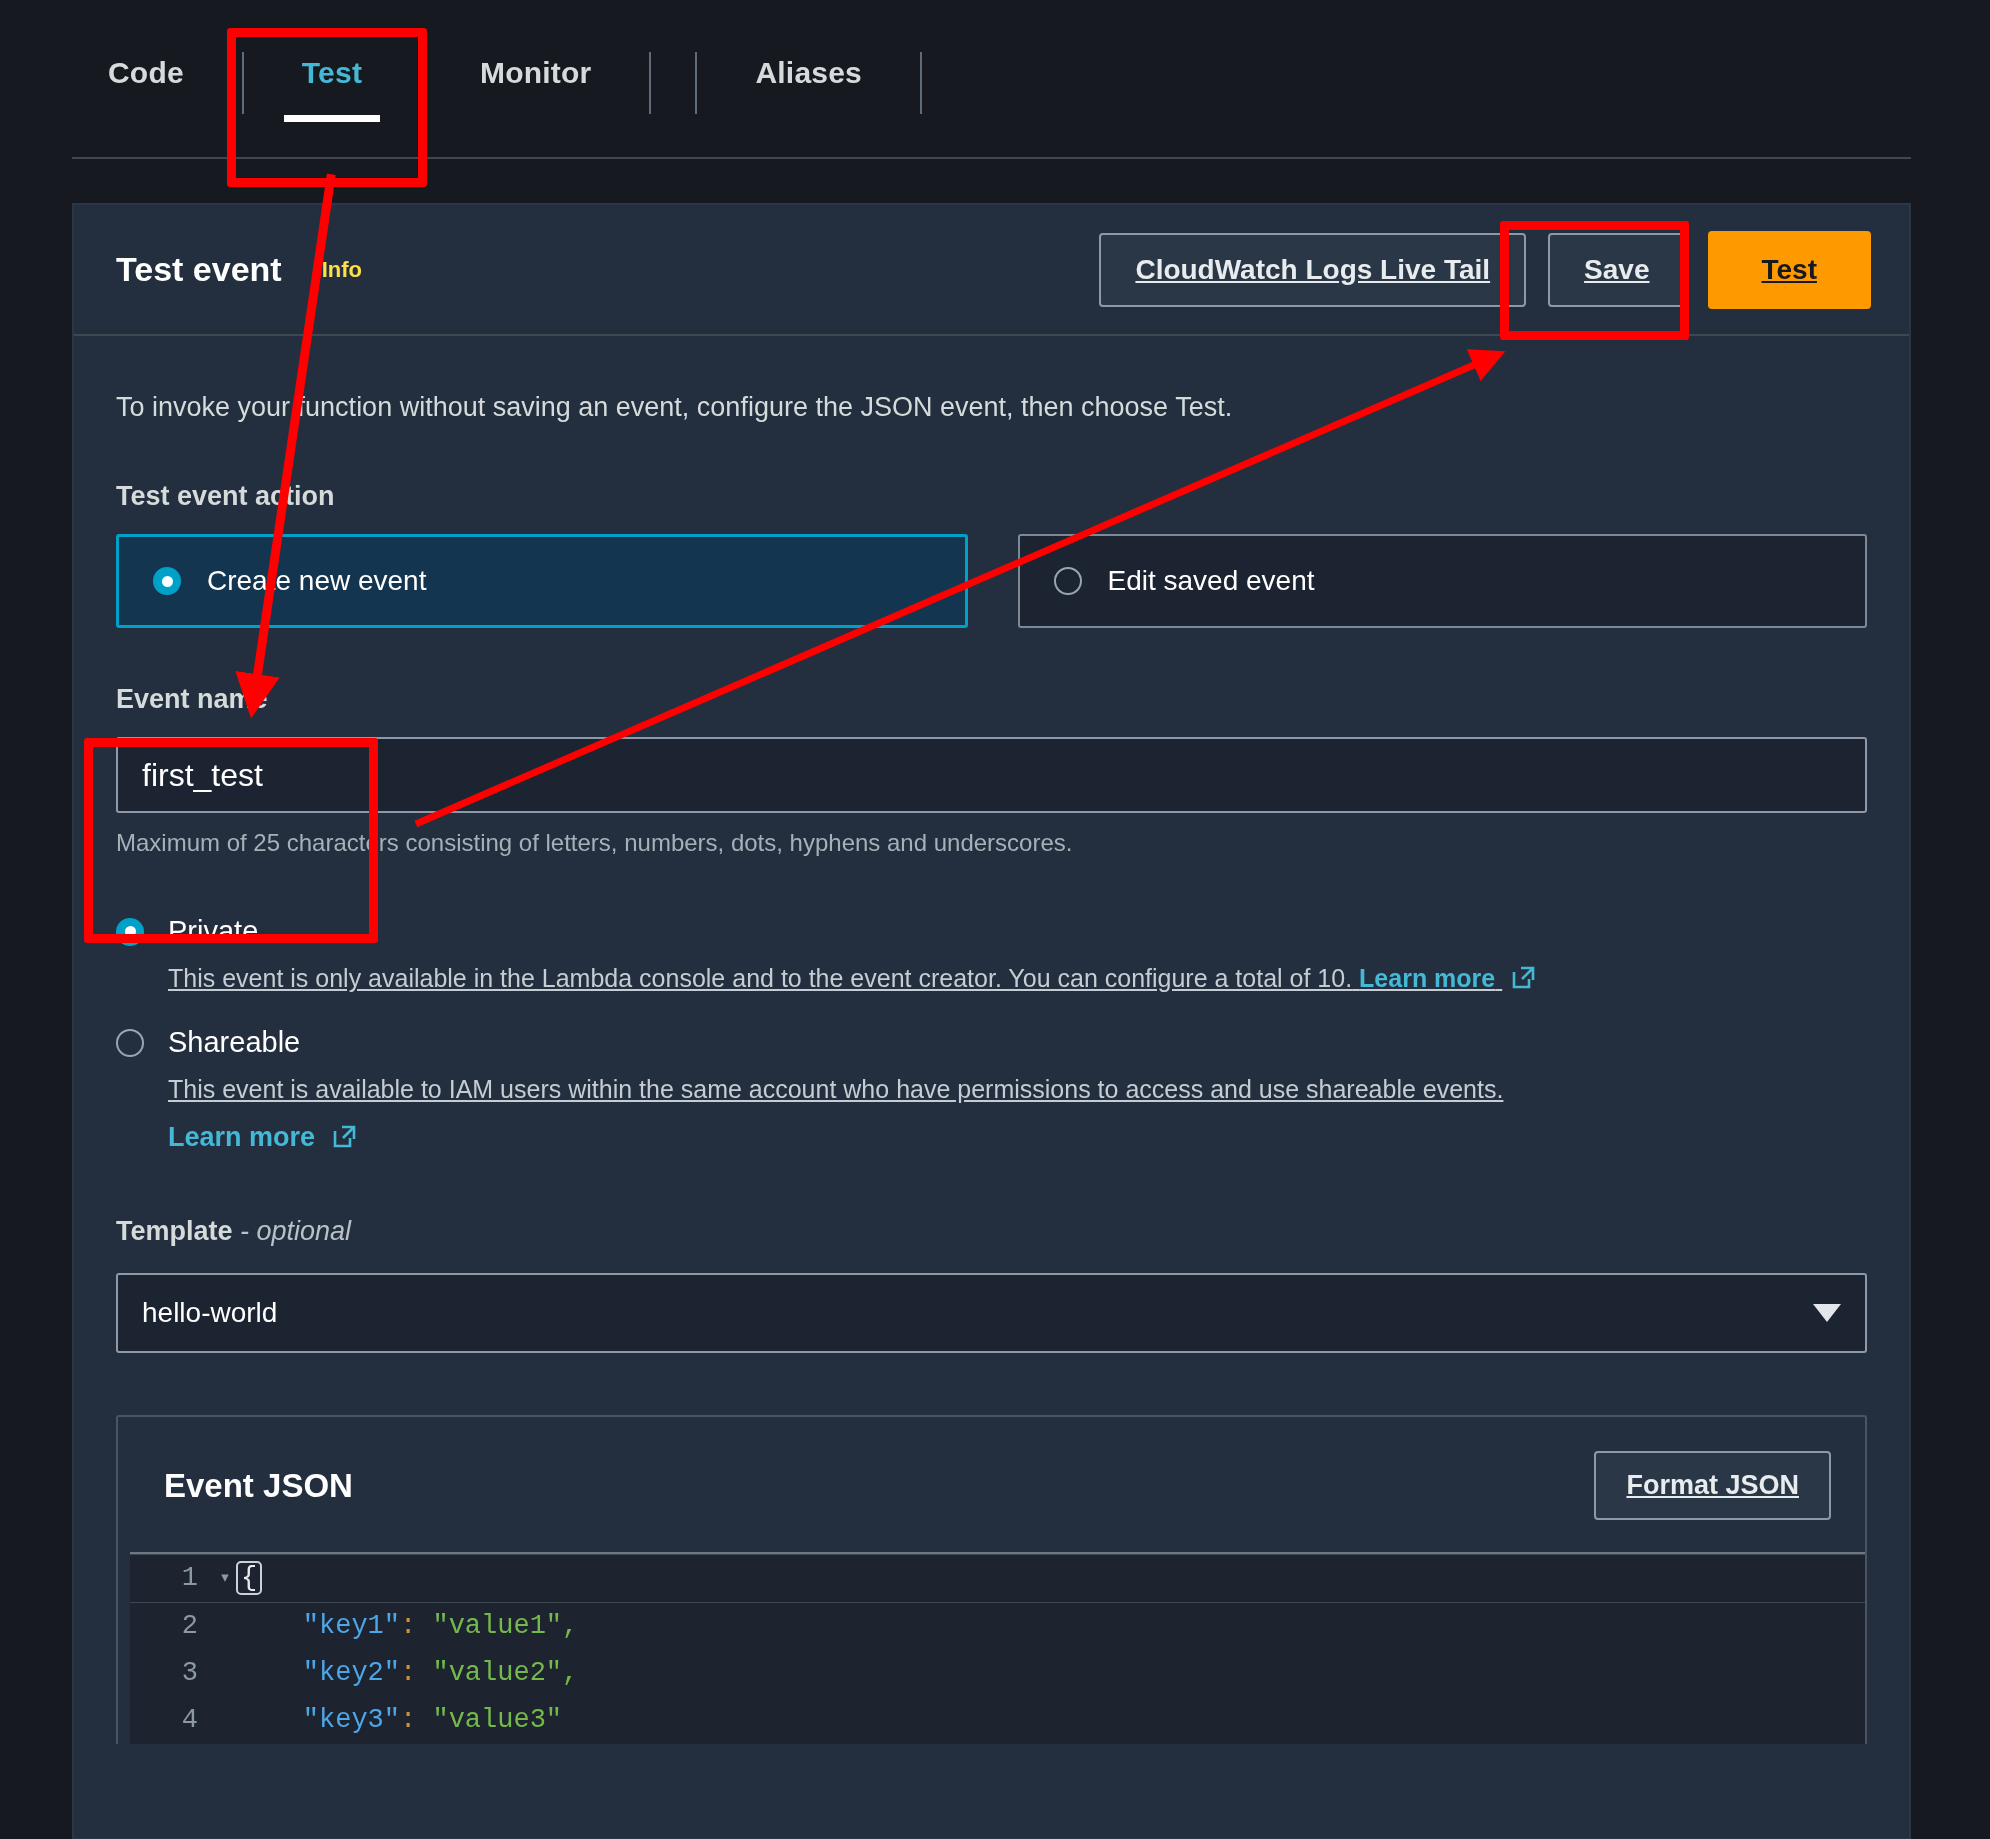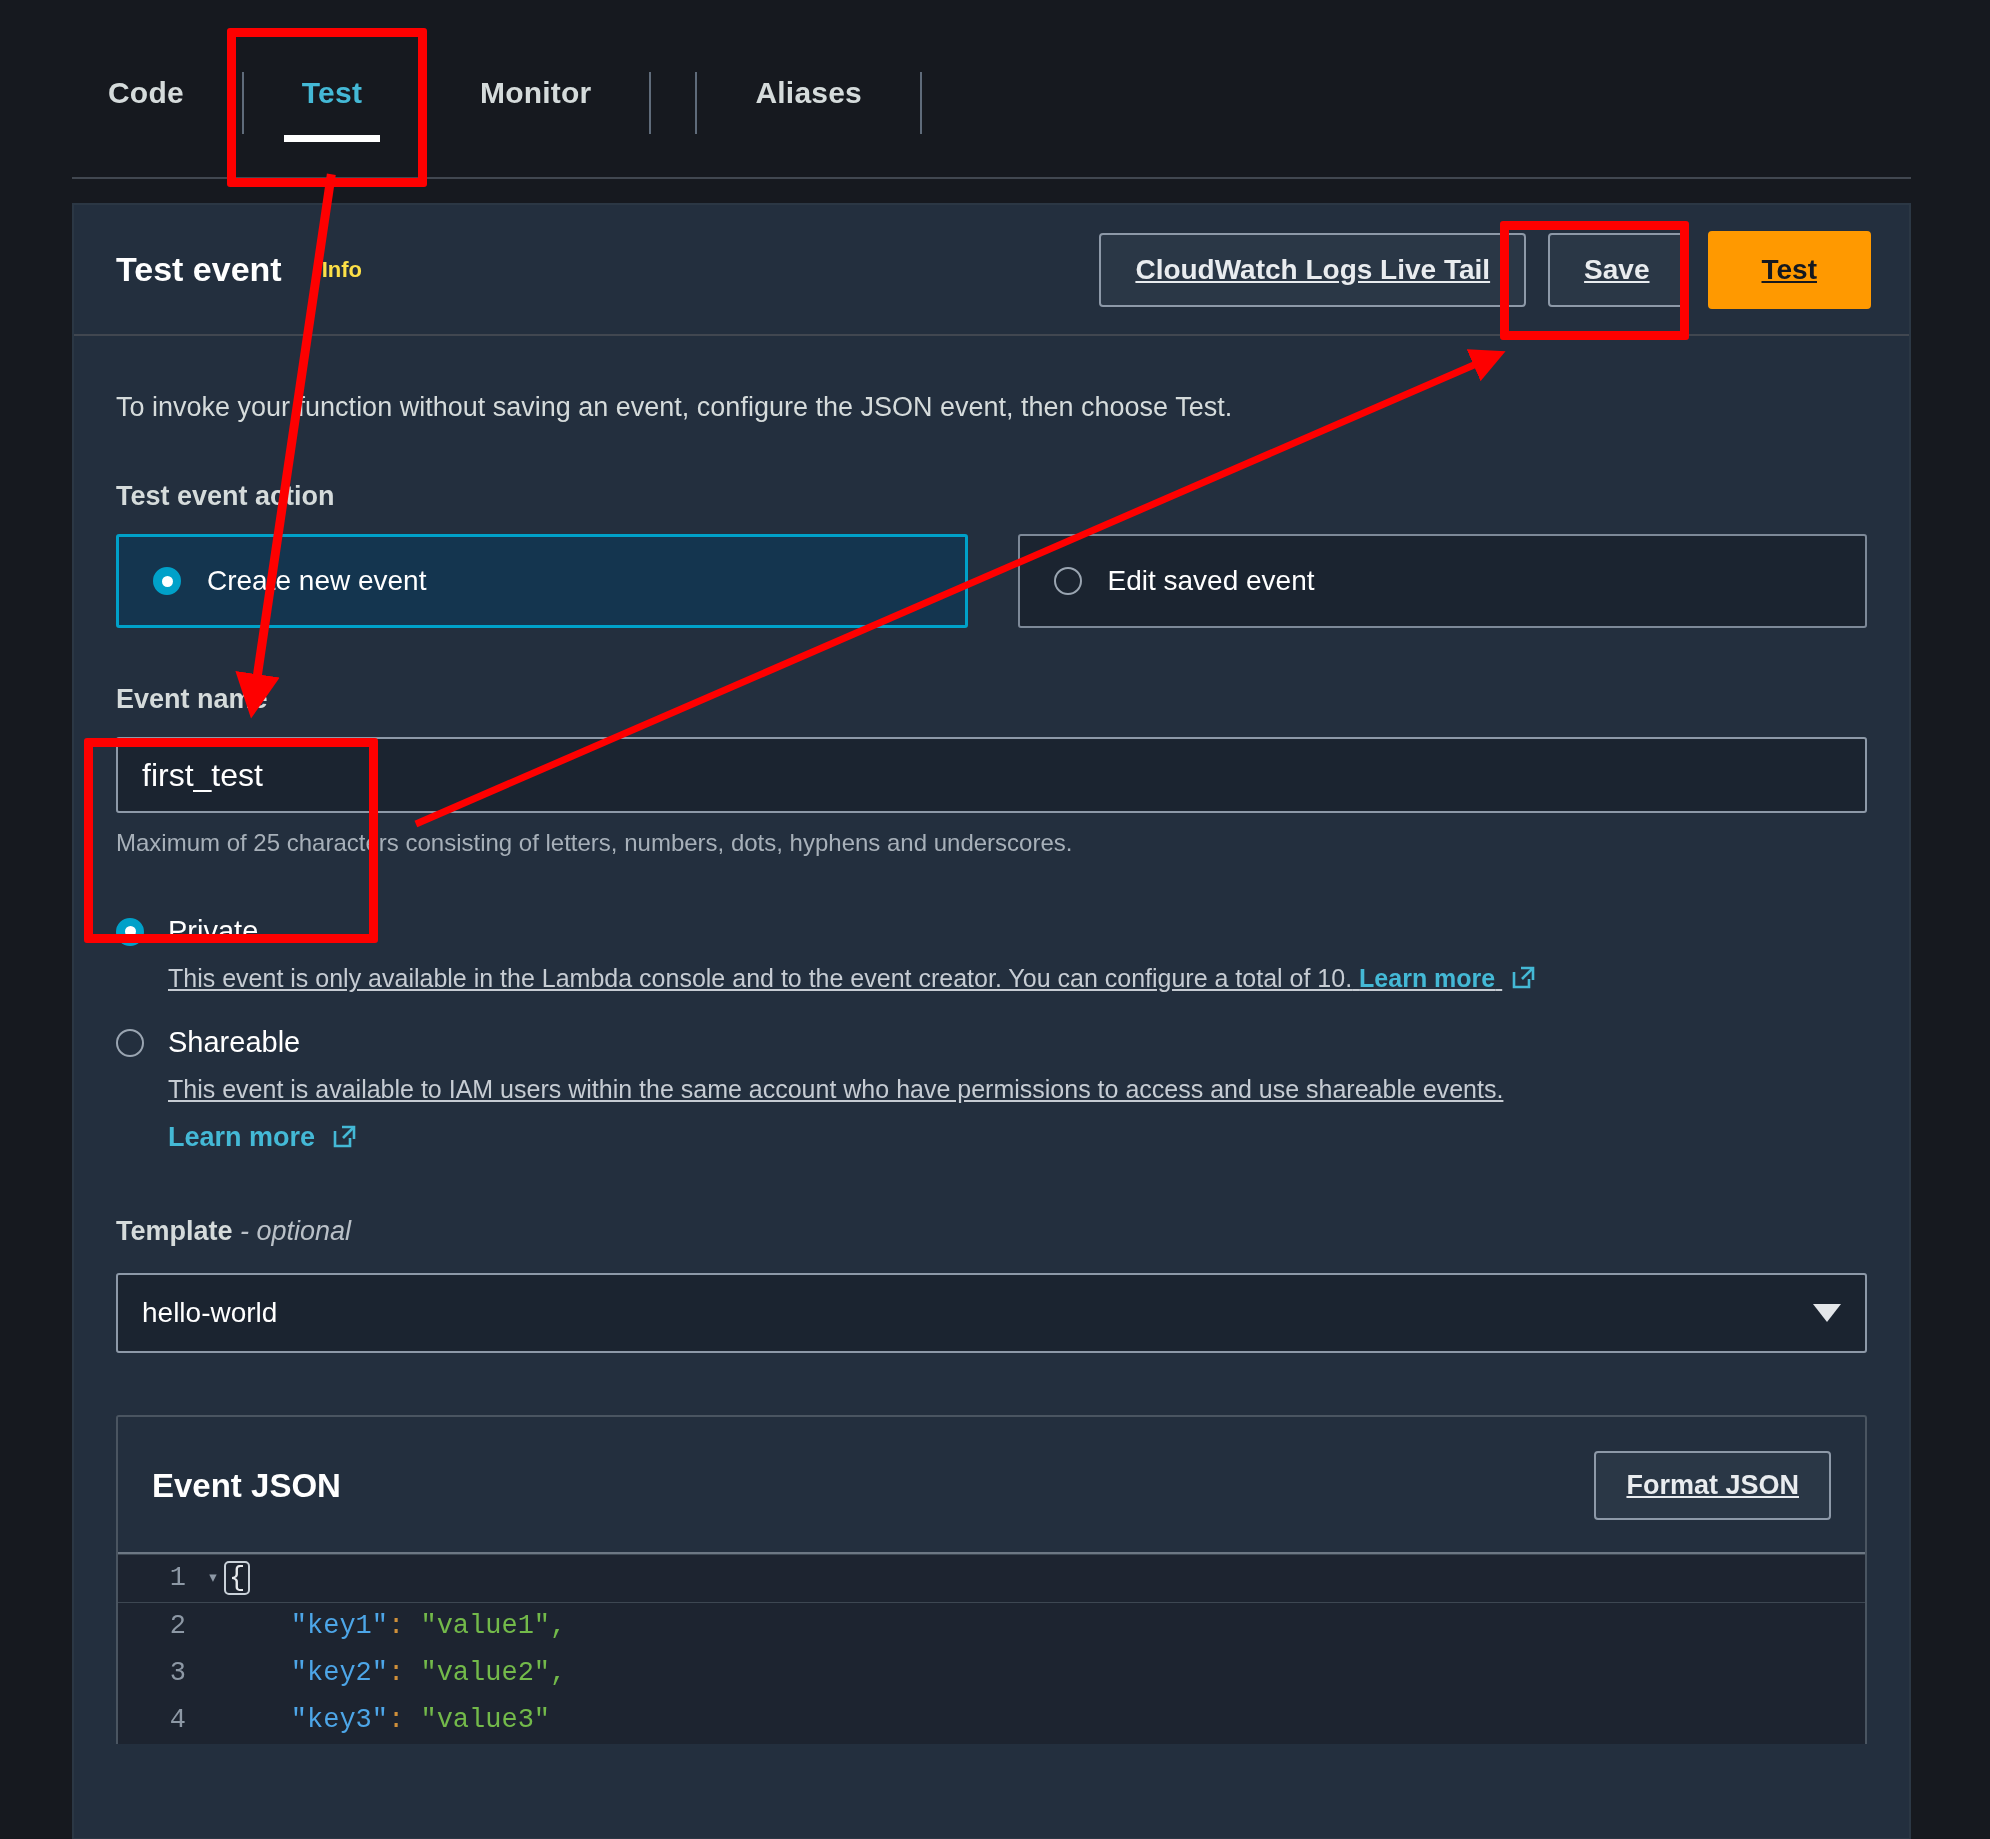--- a/index.html
+++ b/index.html
@@ -16,21 +16,21 @@
     position: relative;
     width: 1990px;
     height: 1840px;
     background: #16191f;
   }
 
   
   .tabbar {
     position: absolute;
     left: 72px;
-    top: 48px;
+    top: 28px;
     width: 1839px;
     height: 131px;
     display: flex;
     align-items: flex-start;
     border-bottom: 2px solid #414750;
   }
   .tab {
     position: relative;
     padding: 28px 36px 30px 36px;
     font-size: 30px;
@@ -242,20 +242,21 @@
     border-top: 18px solid #e4e7ea;
   }
 
   
   .json-card {
     margin-top: 62px;
     background: #232f3e;
     border: 2px solid #4a5561;
     border-bottom: none;
     border-radius: 3px 3px 0 0;
+    padding-left: 12px;
   }
   .json-head {
     display: flex;
     align-items: center;
     padding: 34px 34px 32px 34px;
   }
   .json-title {
     font-size: 33px;
     font-weight: bold;
     color: #ffffff;

